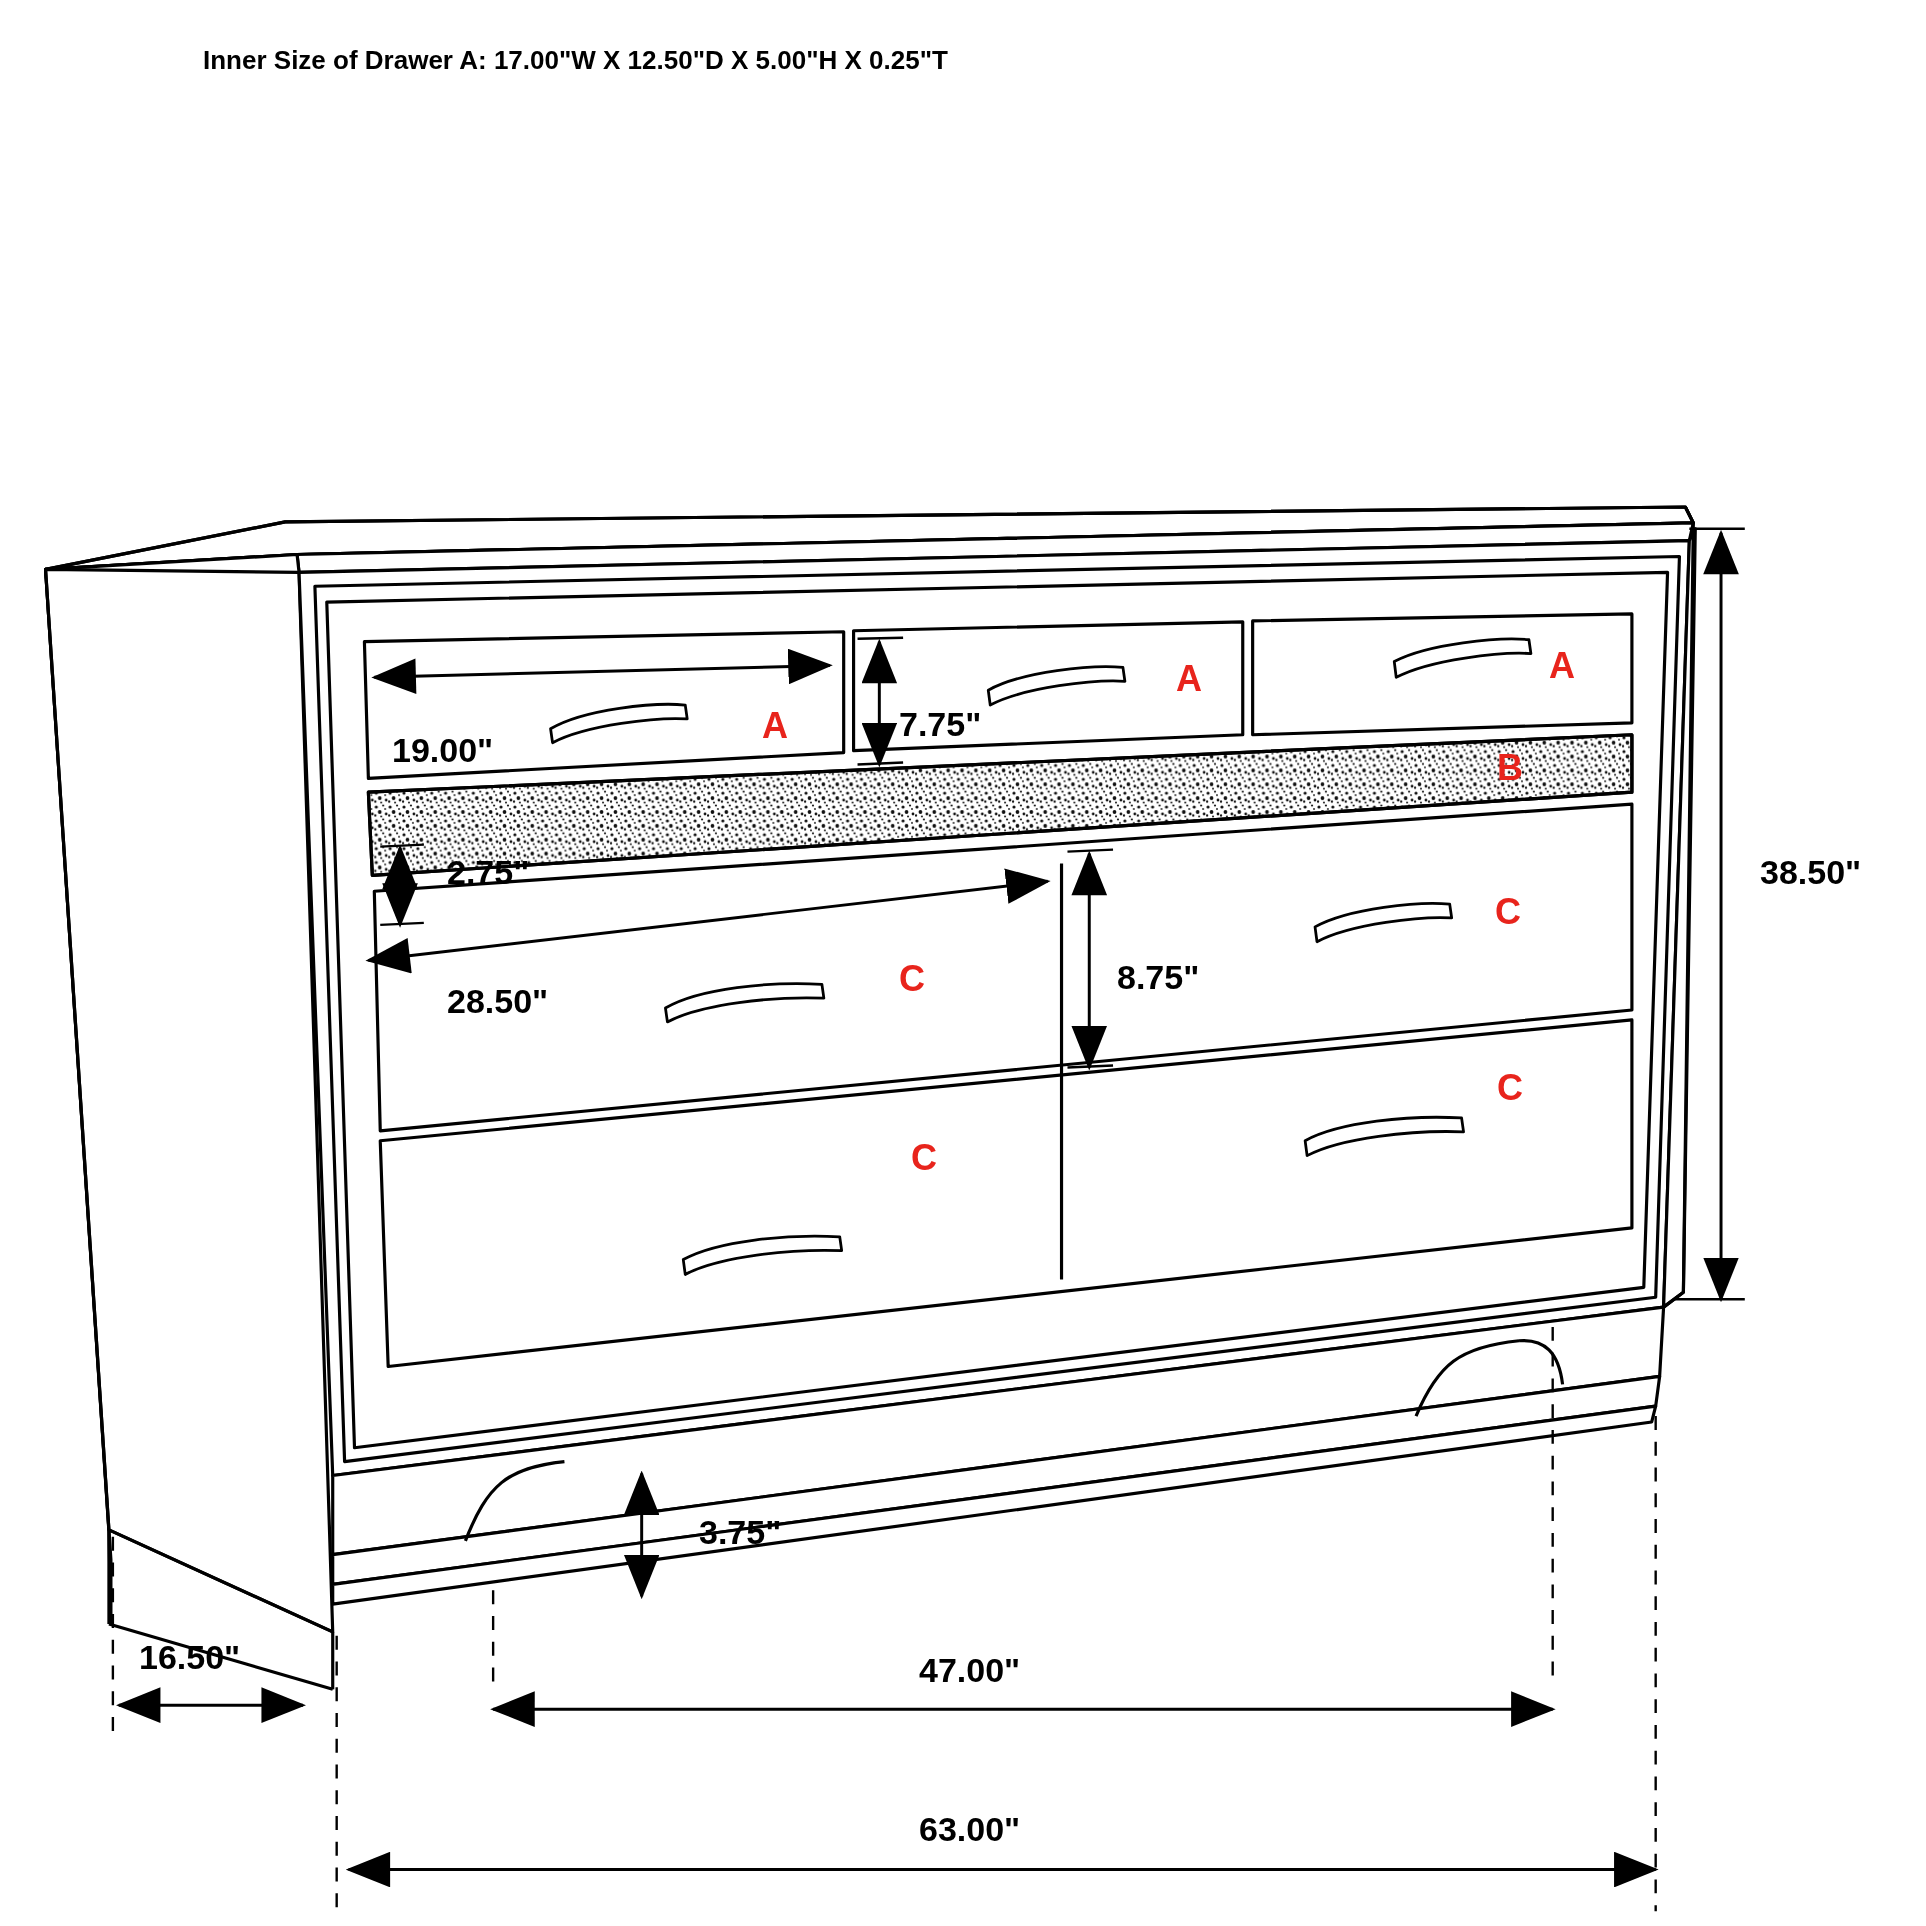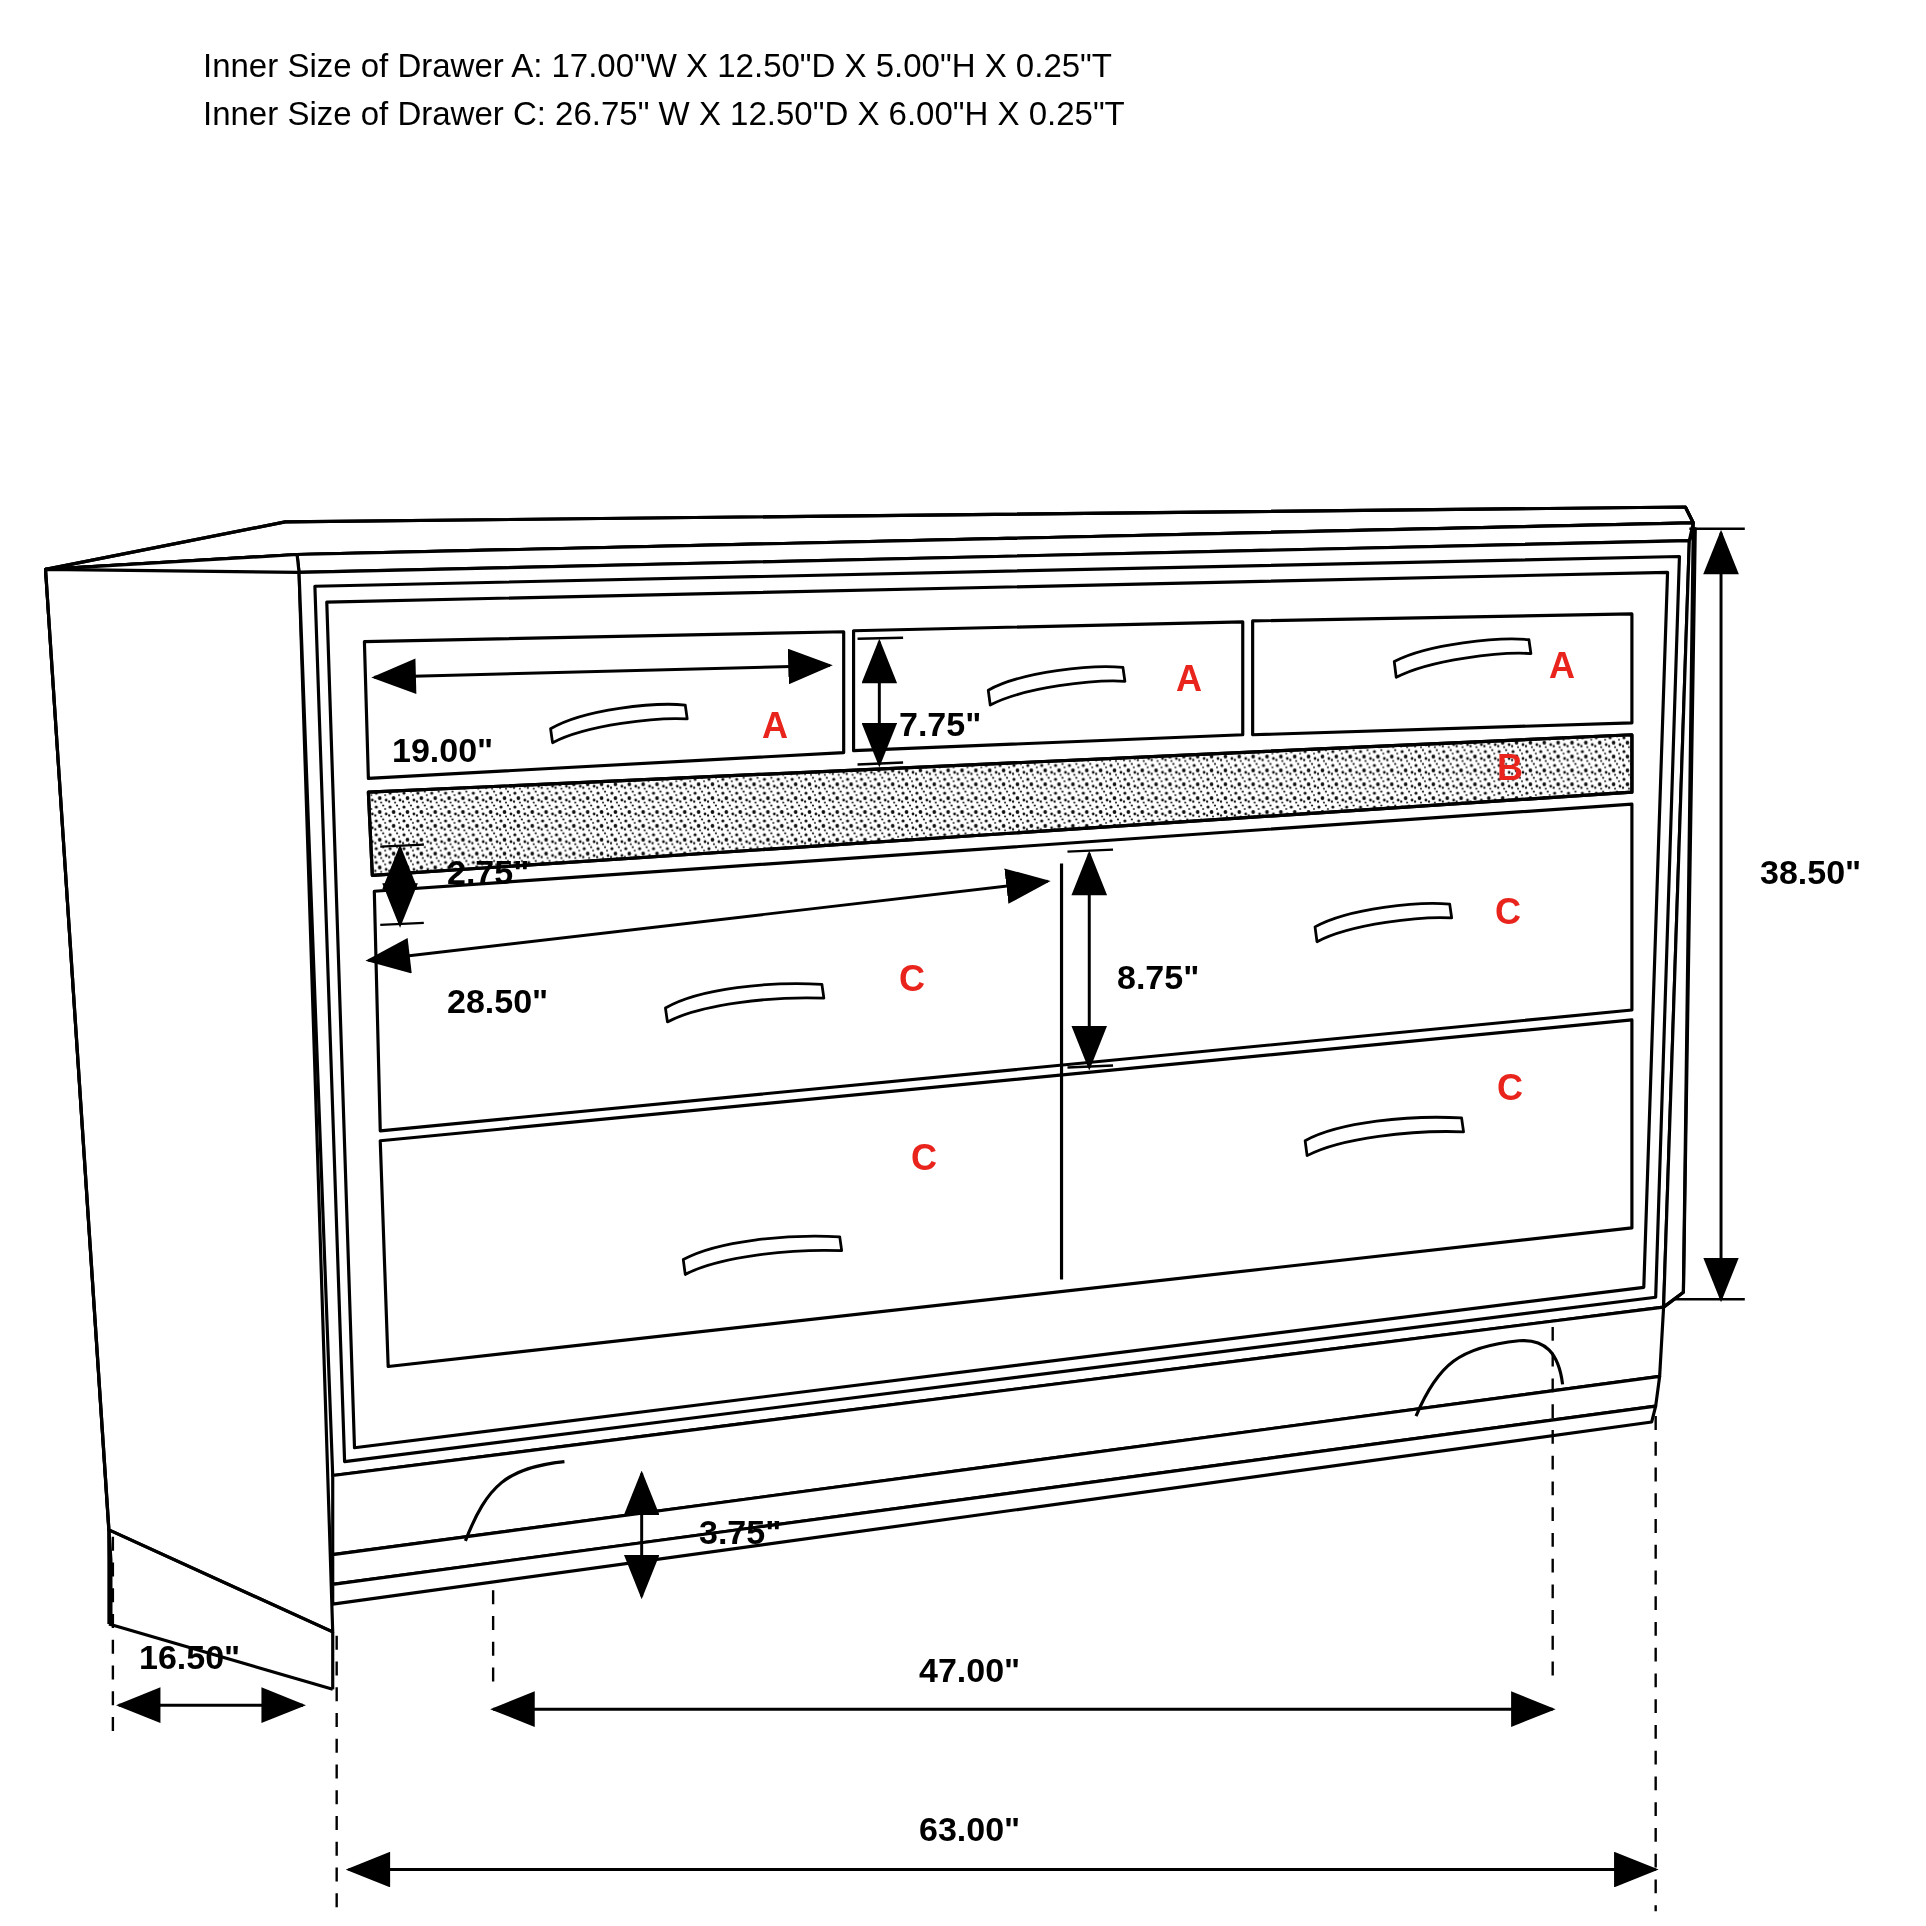--- a/index.html
+++ b/index.html
@@ -1,31 +1,30 @@
 <!DOCTYPE html>
 <html><head>
 <meta charset="utf-8">
 <style>
   html,body{margin:0;padding:0;background:#ffffff;}
   body{width:1927px;height:1927px;position:relative;font-family:"Liberation Sans",sans-serif;overflow:hidden;}
   #stage{position:absolute;left:0;top:0;width:1927px;height:1927px;}
   .spec-block{position:absolute;left:203px;top:42px;width:1584px;}
-  .spec-line{font-size:33px;font-weight:normal;color:#000;line-height:1.44;white-space:nowrap;}
+  .spec-line{font-size:26px;font-weight:bold;color:#000;line-height:1.44;white-space:nowrap;}
   svg{position:absolute;left:0;top:0;width:1927px;height:1927px;}
   .dim-label{position:absolute;font-size:34px;font-weight:bold;color:#000;white-space:nowrap;}
   .letter{position:absolute;font-size:36px;font-weight:bold;color:#e8241c;white-space:nowrap;}
 </style>
 </head>
 <body>
 
 <div id="stage">
 
   <div class="spec-block">
     <div class="spec-line">Inner Size of Drawer A: 17.00"W X 12.50"D X 5.00"H X 0.25"T</div>
-    <div class="spec-line">Inner Size of Drawer C: 26.75" W X 12.50"D X 6.00"H X 0.25"T</div>
   </div>
 
   <svg viewBox="0 0 1946 1946">
     <defs>
       <marker id="arrH" markerWidth="16" markerHeight="12" refX="14" refY="6" orient="auto">
         <path d="M0,0 L15,6 L0,12 z" fill="#000"></path>
       </marker>
       <marker id="arrHs" markerWidth="16" markerHeight="12" refX="1" refY="6" orient="auto">
         <path d="M15,0 L0,6 L15,12 z" fill="#000"></path>
       </marker>

